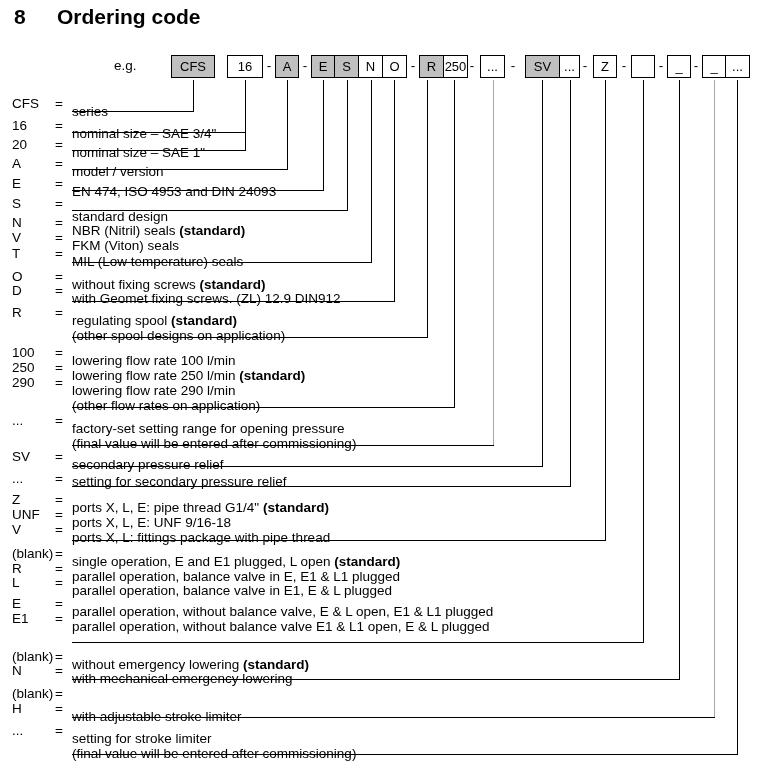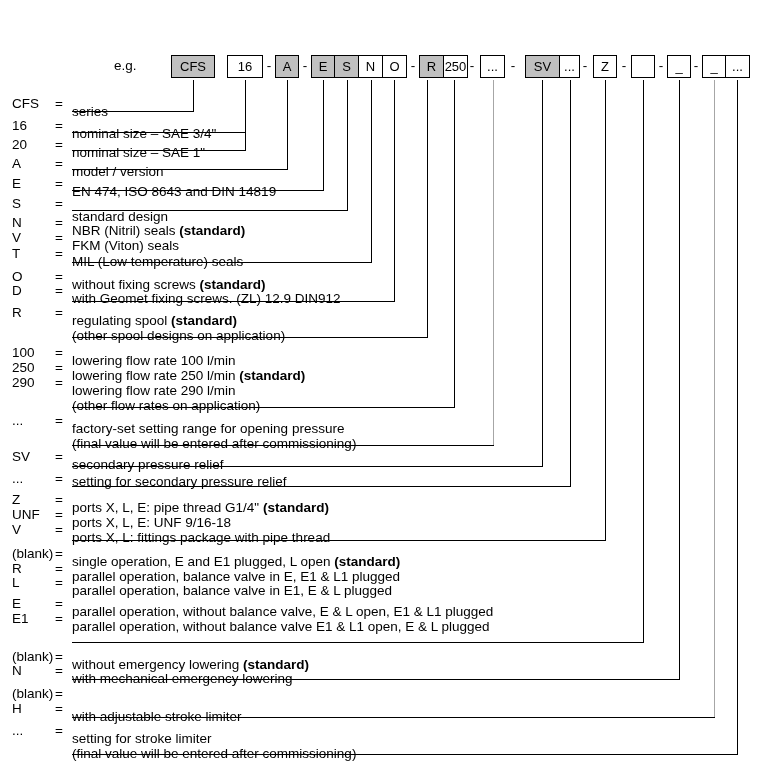--- a/index.html
+++ b/index.html
@@ -17,20 +17,21 @@
   .uline{position:absolute;height:1.3px;background:#000;}
   .code{position:absolute;left:12px;font-size:13.5px;line-height:14px;white-space:nowrap;}
   .eq{position:absolute;left:55px;font-size:13.5px;line-height:14px;}
   .desc{position:absolute;left:72px;font-size:13.5px;line-height:14px;white-space:nowrap;margin-top:8px;}
   .desc b{font-weight:bold;}
 </style>
 </head>
 <body>
 
 <div class="page" id="stage">
+  <div class="title"><span class="num">8</span><span>Ordering code</span></div>
   <div class="eg">e.g.</div>
 <div class="box" style="left: 171px; width: 44px; background: rgb(192, 192, 192);">
       <span>CFS</span>
     </div>
     <div class="box" style="left: 227px; width: 36px;">
       <span>16</span>
     </div>
     <div class="box" style="left: 275px; width: 24px; background: rgb(192, 192, 192);">
       <span>A</span>
     </div>
@@ -101,21 +102,21 @@
     <div class="desc" style="top: 138px;"><span>nominal size – SAE 1"</span></div>
     <div class="vline" style="left: 287px; top: 80px; height: 90px;"></div>
     <div class="uline" style="left: 72px; top: 169px; width: 216px;"></div>
     <div class="code" style="top: 157px;">A</div>
     <div class="eq" style="top: 157px;">=</div>
     <div class="desc" style="top: 157px;"><span>model / version</span></div>
     <div class="vline" style="left: 323px; top: 80px; height: 111px;"></div>
     <div class="uline" style="left: 72px; top: 190px; width: 252px;"></div>
     <div class="code" style="top: 177px;">E</div>
     <div class="eq" style="top: 177px;">=</div>
-    <div class="desc" style="top: 177px;"><span>EN 474, ISO 8643 and DIN 14819</span></div>
+    <div class="desc" style="top: 177px;"><span>EN 474, ISO 4953 and DIN 24093</span></div>
     <div class="vline" style="left: 347px; top: 80px; height: 131px;"></div>
     <div class="uline" style="left: 72px; top: 210px; width: 276px;"></div>
     <div class="code" style="top: 197px;">S</div>
     <div class="eq" style="top: 197px;">=</div>
     <div class="desc" style="top: 202px;"><span>standard design</span></div>
     <div class="vline" style="left: 371px; top: 80px; height: 183px;"></div>
     <div class="uline" style="left: 72px; top: 262px; width: 300px;"></div>
     <div class="code" style="top: 216px;">N</div>
     <div class="eq" style="top: 216px;">=</div>
     <div class="desc" style="top: 216px;"><span>NBR (Nitril) seals </span><b>(standard)</b></div>

